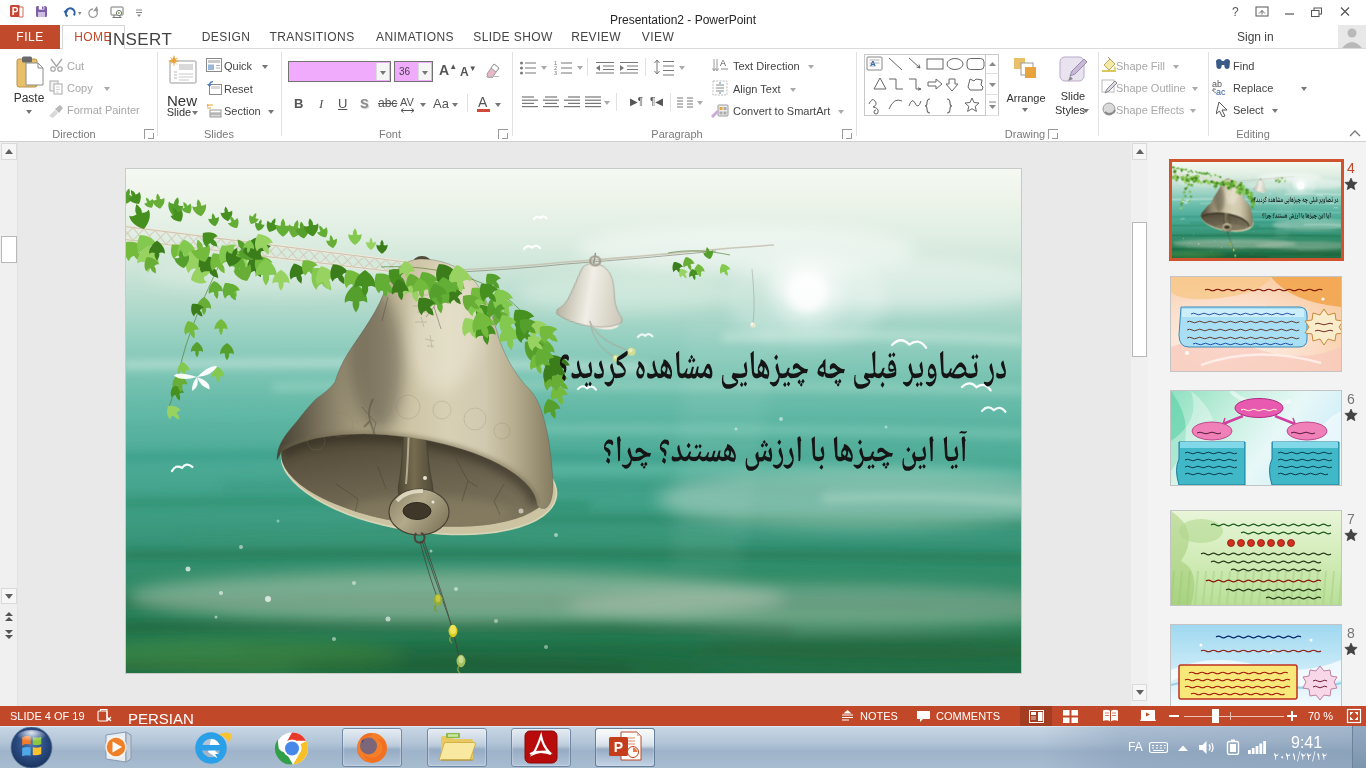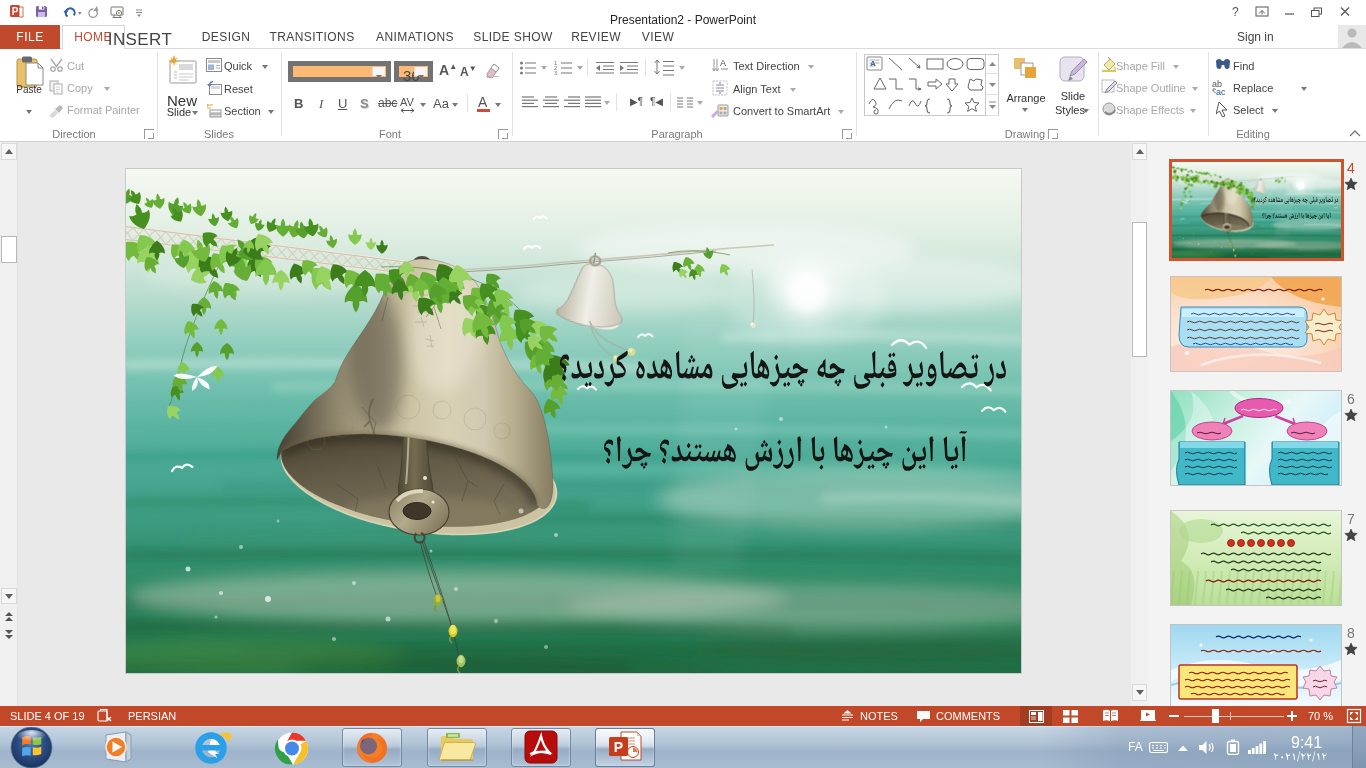--- a/index.html
+++ b/index.html
@@ -8,21 +8,21 @@
 .ab{position:absolute}
 .tx{position:absolute;white-space:nowrap}
 .sep{position:absolute;width:1px;background:#e2e2e2}
 .dd{display:inline-block;width:0;height:0;border-left:3px solid transparent;border-right:3px solid transparent;border-top:4px solid #777;vertical-align:middle}
 .ddg{border-top-color:#aaa}
 .glab{position:absolute;font-size:11px;color:#7a7a7a;text-align:center;white-space:nowrap;transform:translateX(-50%)}
 .launch{position:absolute;width:10px;height:10px;border-left:1px solid #9a9a9a;border-top:1px solid #9a9a9a}
 .launch:after{content:"";position:absolute;left:3px;top:3px;width:5px;height:5px;border-right:1px solid #9a9a9a;border-bottom:1px solid #9a9a9a}
 .rbt{position:absolute;font-size:11px;color:#444;white-space:nowrap}
 .rbtg{position:absolute;font-size:11px;color:#a8a8a8;white-space:nowrap}
-.combo{position:absolute;background:#fdba74;border:5px solid #737373;font-size:15px;color:#444}
+.combo{position:absolute;background:#f0abfc;border:1px solid #737373;font-size:10px;color:#444}
 .combo .ar{position:absolute;right:1px;top:1px;bottom:1px;width:13px;background:#f5f5f5;border-left:1px solid #dcdcdc}
 .combo .ar:after{content:"";position:absolute;left:3px;top:8px;width:0;height:0;border-left:3px solid transparent;border-right:3px solid transparent;border-top:4px solid #777}
 
 </style></head><body>
 <div id="app">
 <svg width="0" height="0" style="position:absolute">
       <defs>
         <linearGradient id="bgG" x1="0" y1="0" x2="0" y2="1">
 <stop offset="0" stop-color="#f4f9f2"></stop>
           <stop offset="0.06" stop-color="#edf4ea"></stop>
@@ -462,21 +462,21 @@
 <svg class="ab" style="left:1338px;top:25px" width="28" height="23" viewBox="0 0 28 23">
       <circle cx="14" cy="8" r="4.5" fill="#b9b9b9"></circle>
       <path d="M4 23 q10 -12 20 0z" fill="#b9b9b9"></path>
     </svg>
 <svg class="ab" style="left:14px;top:55px" width="30" height="36" viewBox="0 0 30 36">
 <rect x="3" y="4" width="20" height="28" rx="2" fill="#E8C06A" stroke="#B8924A"></rect>
 <rect x="8" y="1.5" width="10" height="6" rx="1.5" fill="#6a6a6a"></rect>
 <path d="M12 8 h12 l5 5 v17 h-17z" fill="#fff" stroke="#8a8a8a"></path>
       <path d="M24 8 l0 5 l5 0" fill="none" stroke="#8a8a8a"></path>
 </svg>
-<div class="tx" style="left:29px;top:84px;transform:translateX(-50%);font-size:10px;color:#333">Paste</div>
+<div class="tx" style="left:29px;top:91px;transform:translateX(-50%);font-size:12px;color:#333">Paste</div>
 <div class="ab dd" style="left:26px;top:110px"></div>
 <svg class="ab" style="left:49px;top:58px" width="15" height="14" viewBox="0 0 15 14">
       <path d="M2 1 L8 9 M13 1 L7 9" stroke="#a9a9a9" stroke-width="1.4" fill="none"></path>
       <circle cx="4" cy="11" r="2.2" fill="none" stroke="#a9a9a9" stroke-width="1.3"></circle>
       <circle cx="11" cy="11" r="2.2" fill="none" stroke="#a9a9a9" stroke-width="1.3"></circle>
     </svg>
 <div class="rbtg" style="left:67px;top:60px">Cut</div>
 <svg class="ab" style="left:49px;top:80px" width="15" height="15" viewBox="0 0 15 15">
       <rect x="1" y="1" width="8" height="10" fill="#f2f2f2" stroke="#a9a9a9"></rect>
       <rect x="5" y="4" width="8" height="10" fill="#fff" stroke="#a9a9a9"></rect>
@@ -977,21 +977,21 @@
 <svg class="ab" style="left:1344px;top:642px" width="14" height="14" viewBox="0 0 14 14">
       <path d="M7 1 l1.8 4 l4.4 0.4 l-3.3 3 l1 4.3 l-3.9 -2.3 l-3.9 2.3 l1 -4.3 l-3.3 -3 l4.4 -0.4z" fill="#444" stroke="#222" stroke-width="0.5"></path>
     </svg>
 <div class="ab" style="left:0;top:706px;width:1366px;height:20px;background:#C1492A"></div>
 <div class="tx" style="left:10px;top:710px;font-size:11px;color:#fff">SLIDE 4 OF 19</div>
 <svg class="ab" style="left:97px;top:709px" width="16" height="14" viewBox="0 0 16 14">
       <rect x="1" y="2" width="9" height="10" rx="1" fill="none" stroke="#fff" stroke-width="1.1"></rect>
       <path d="M3.5 2 l0 -1.5 l6.5 0 l0 10" fill="none" stroke="#fff" stroke-width="1.1"></path>
       <path d="M10 8 l4 4 m0 -4 l-4 4" stroke="#fff" stroke-width="1.2"></path>
     </svg>
-<div class="tx" style="left:128px;top:710px;font-size:11px;color:#fff">PERSIAN</div>
+<div class="tx" style="left:128px;top:710px;font-size:15px;color:#fff">PERSIAN</div>
 <svg class="ab" style="left:840px;top:709px" width="15" height="14" viewBox="0 0 15 14">
       <path d="M2 6 h11 M2 8.5 h11 M2 11 h7" stroke="#fff" stroke-width="1.2"></path>
       <path d="M7.5 1 l4 3.5 l-8 0z" fill="#fff"></path>
     </svg>
 <div class="tx" style="left:860px;top:710px;font-size:11px;color:#fff">NOTES</div>
 <svg class="ab" style="left:916px;top:709px" width="15" height="14" viewBox="0 0 15 14">
       <path d="M1 2 h13 v8 h-7 l-3 3 l0 -3 l-3 0z" fill="#fff"></path>
     </svg>
 <div class="tx" style="left:936px;top:710px;font-size:11px;color:#fff">COMMENTS</div>
 <div class="ab" style="left:1020px;top:706px;width:32px;height:20px;background:#a23d22"></div>

